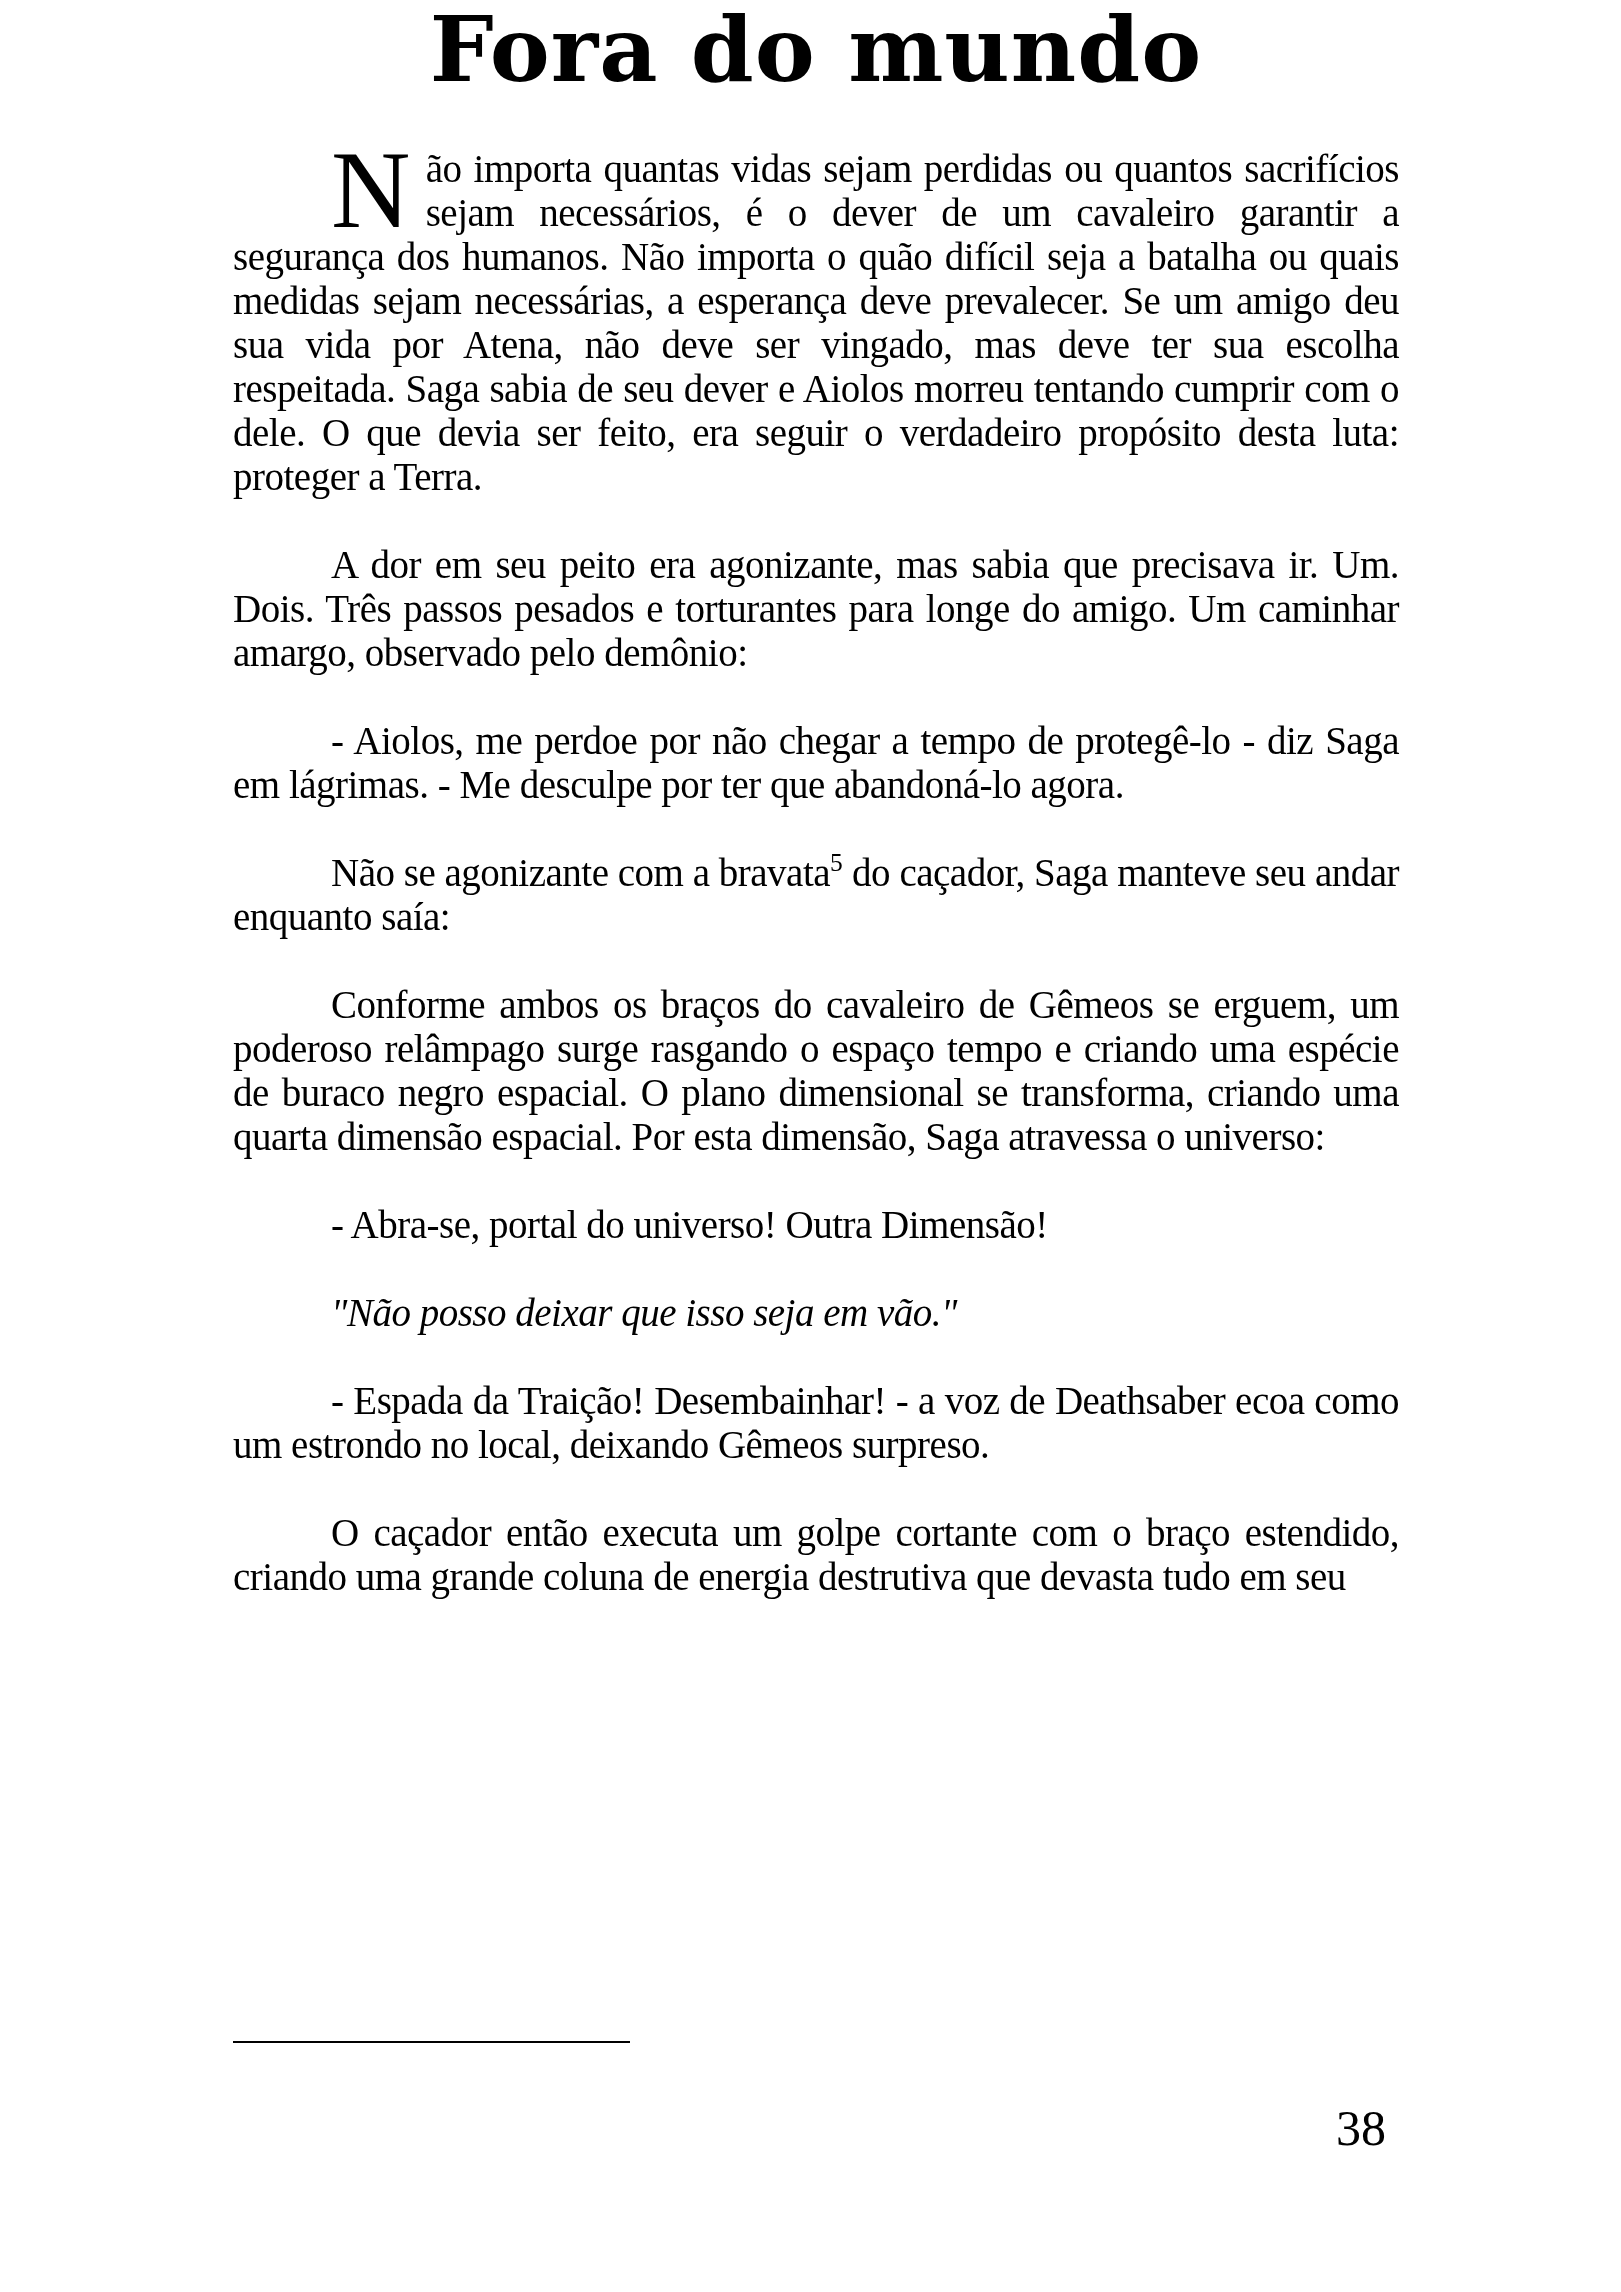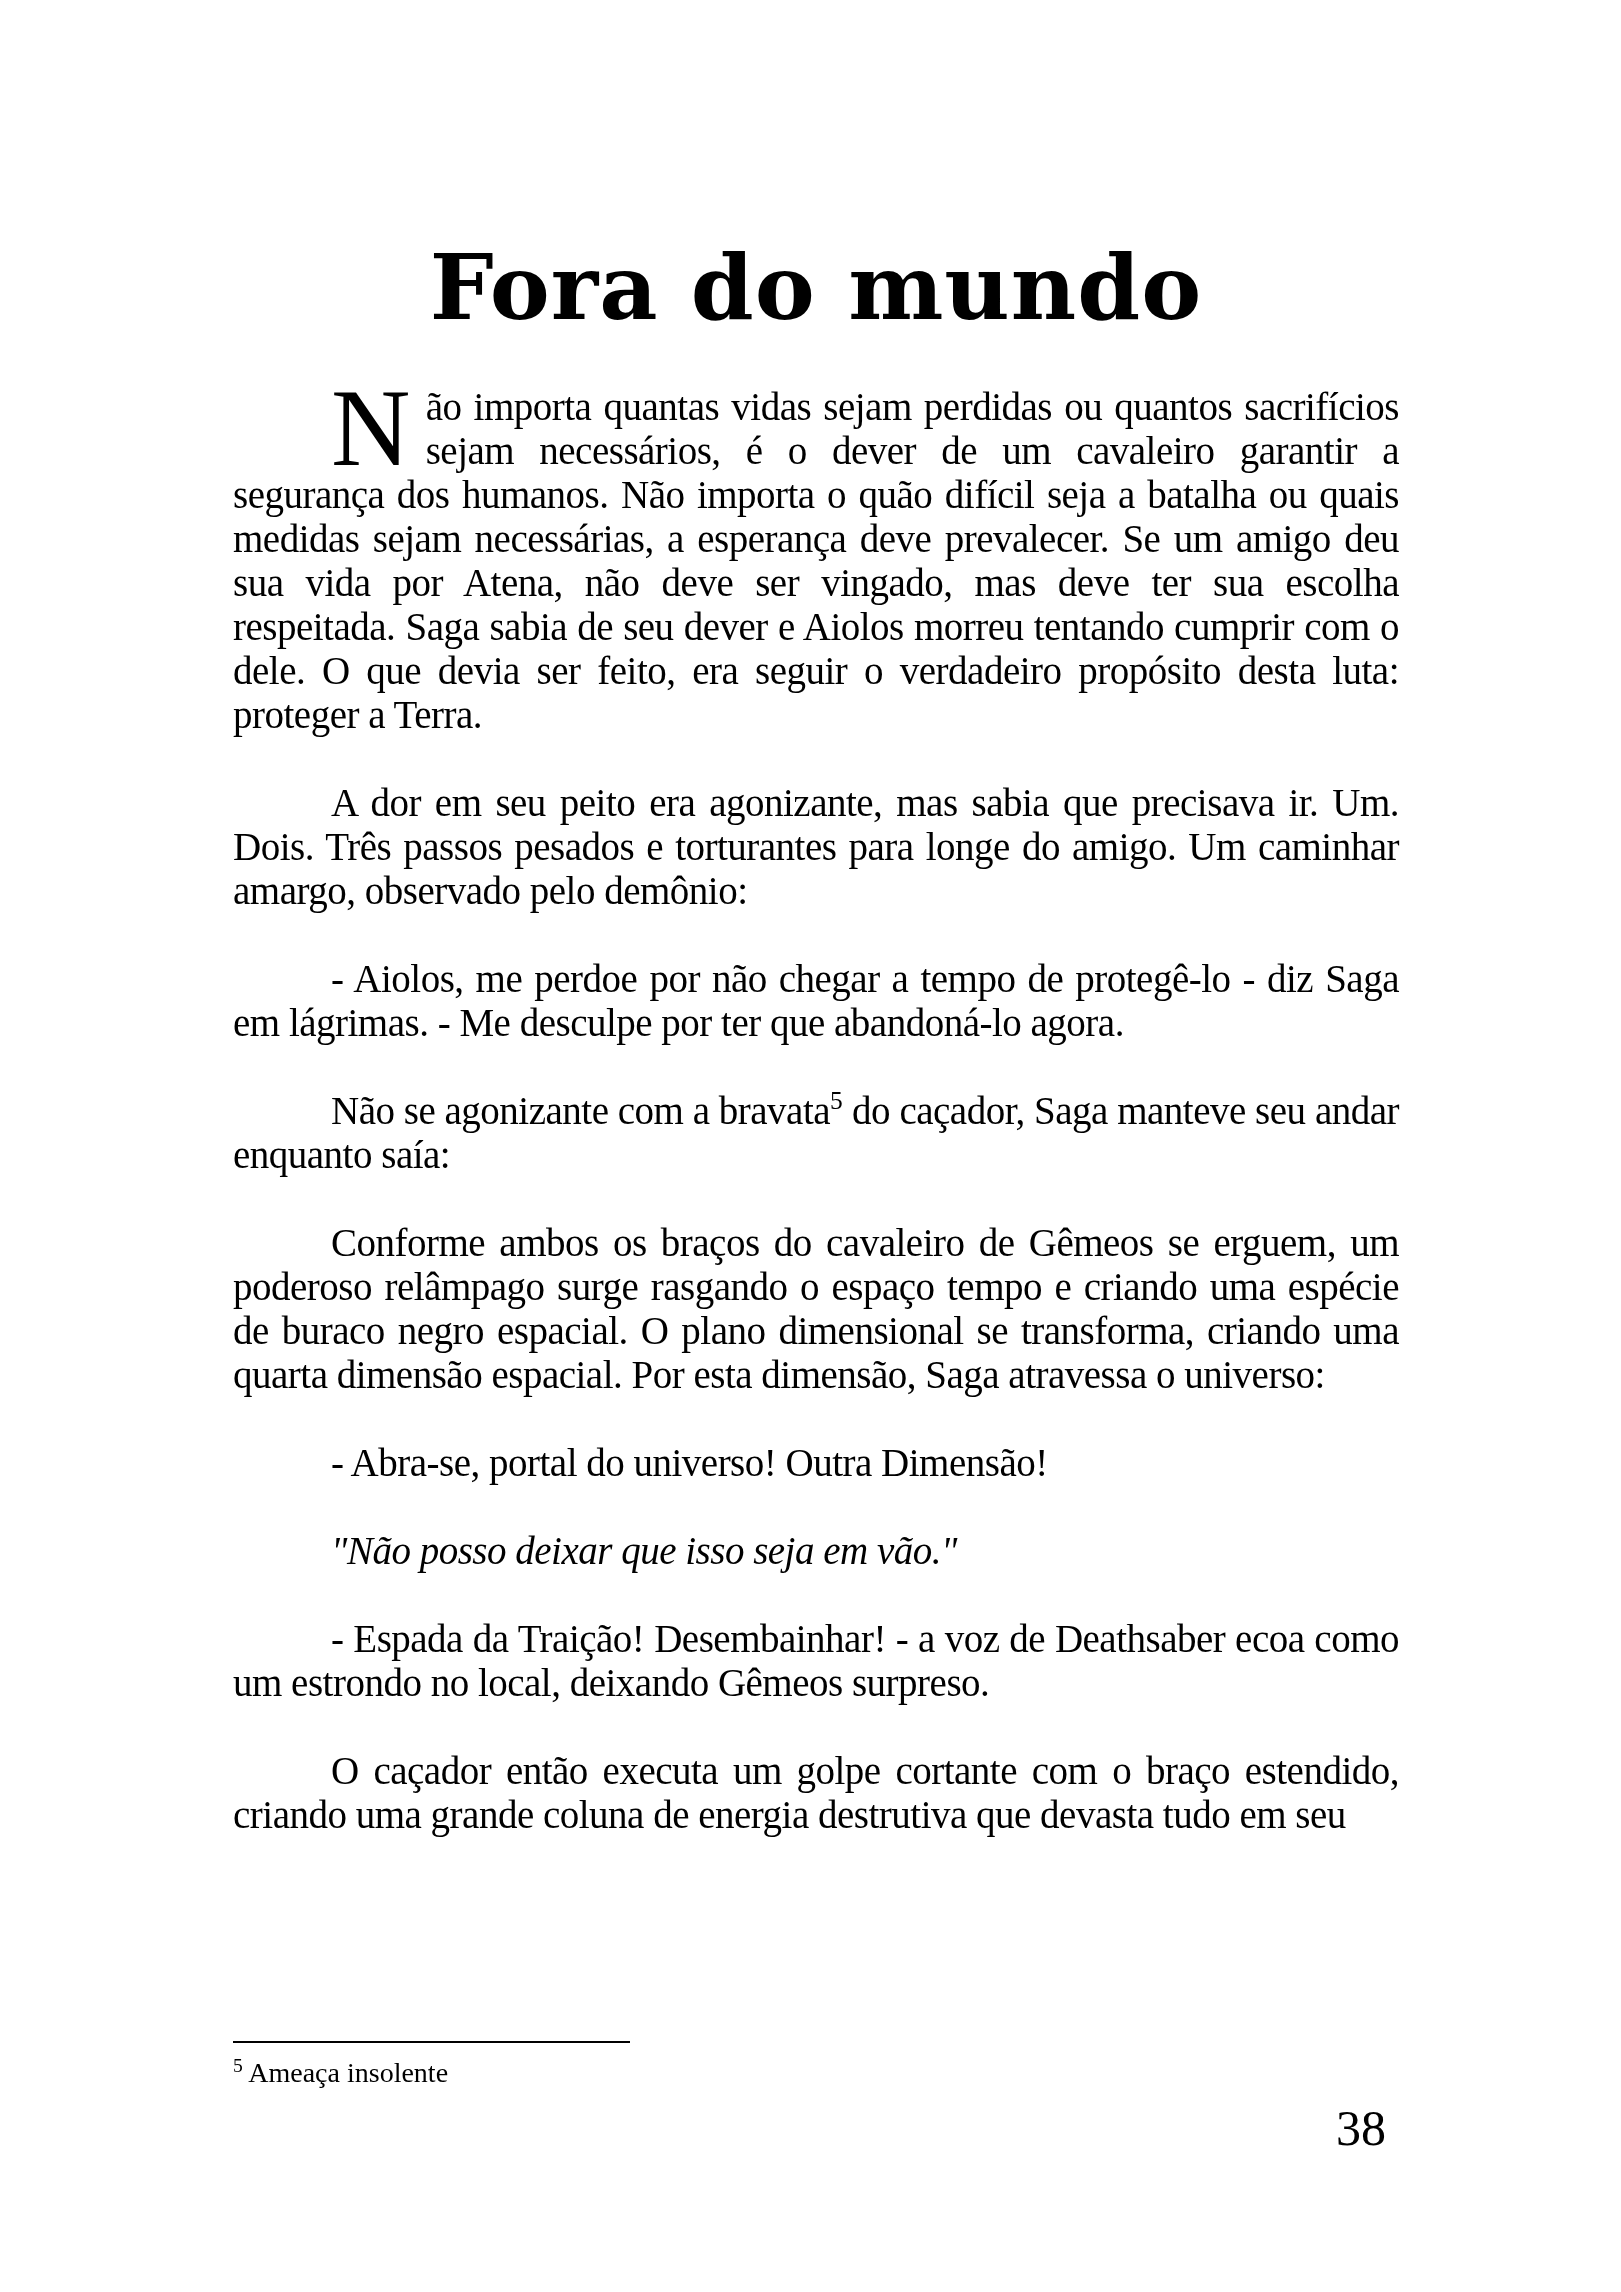--- a/index.html
+++ b/index.html
@@ -12,21 +12,20 @@
     font-family:"Liberation Serif", serif;
     color:#000;
   }
   .text-block {
     position:absolute;
     left:233px; top:0;
     width:1166px;
   }
   .chapter-title {
     margin:0;
-    padding-top:238px;
     text-align:center;
     font-family:"DejaVu Serif", serif;
     font-weight:bold;
     font-size:90px;
     line-height:98px;
     letter-spacing:1px;
   }
   .body-para {
     margin:44px 0 0 0;
     font-size:39px;
@@ -108,19 +107,18 @@
     <p class="body-para italic">"Não posso deixar que isso seja em vão."</p>
 
     <p class="body-para">- Espada da Traição! Desembainhar! - a voz de Deathsaber ecoa como um estrondo no local, deixando Gêmeos surpreso.</p>
 
     <p class="body-para">O caçador então executa um golpe cortante com o braço estendido, criando uma grande coluna de energia destrutiva que devasta tudo em seu</p>
 
   </div>
 
   <div class="footnote-block">
     <div class="footnote-rule"></div>
-    <p class="footnote-text"><sup class="fn-sup">5</sup><span> Ameaça insolente</span></p>
   </div>
 
   <div class="page-number">38</div>
 
 </div>
 
 
 </body></html>

